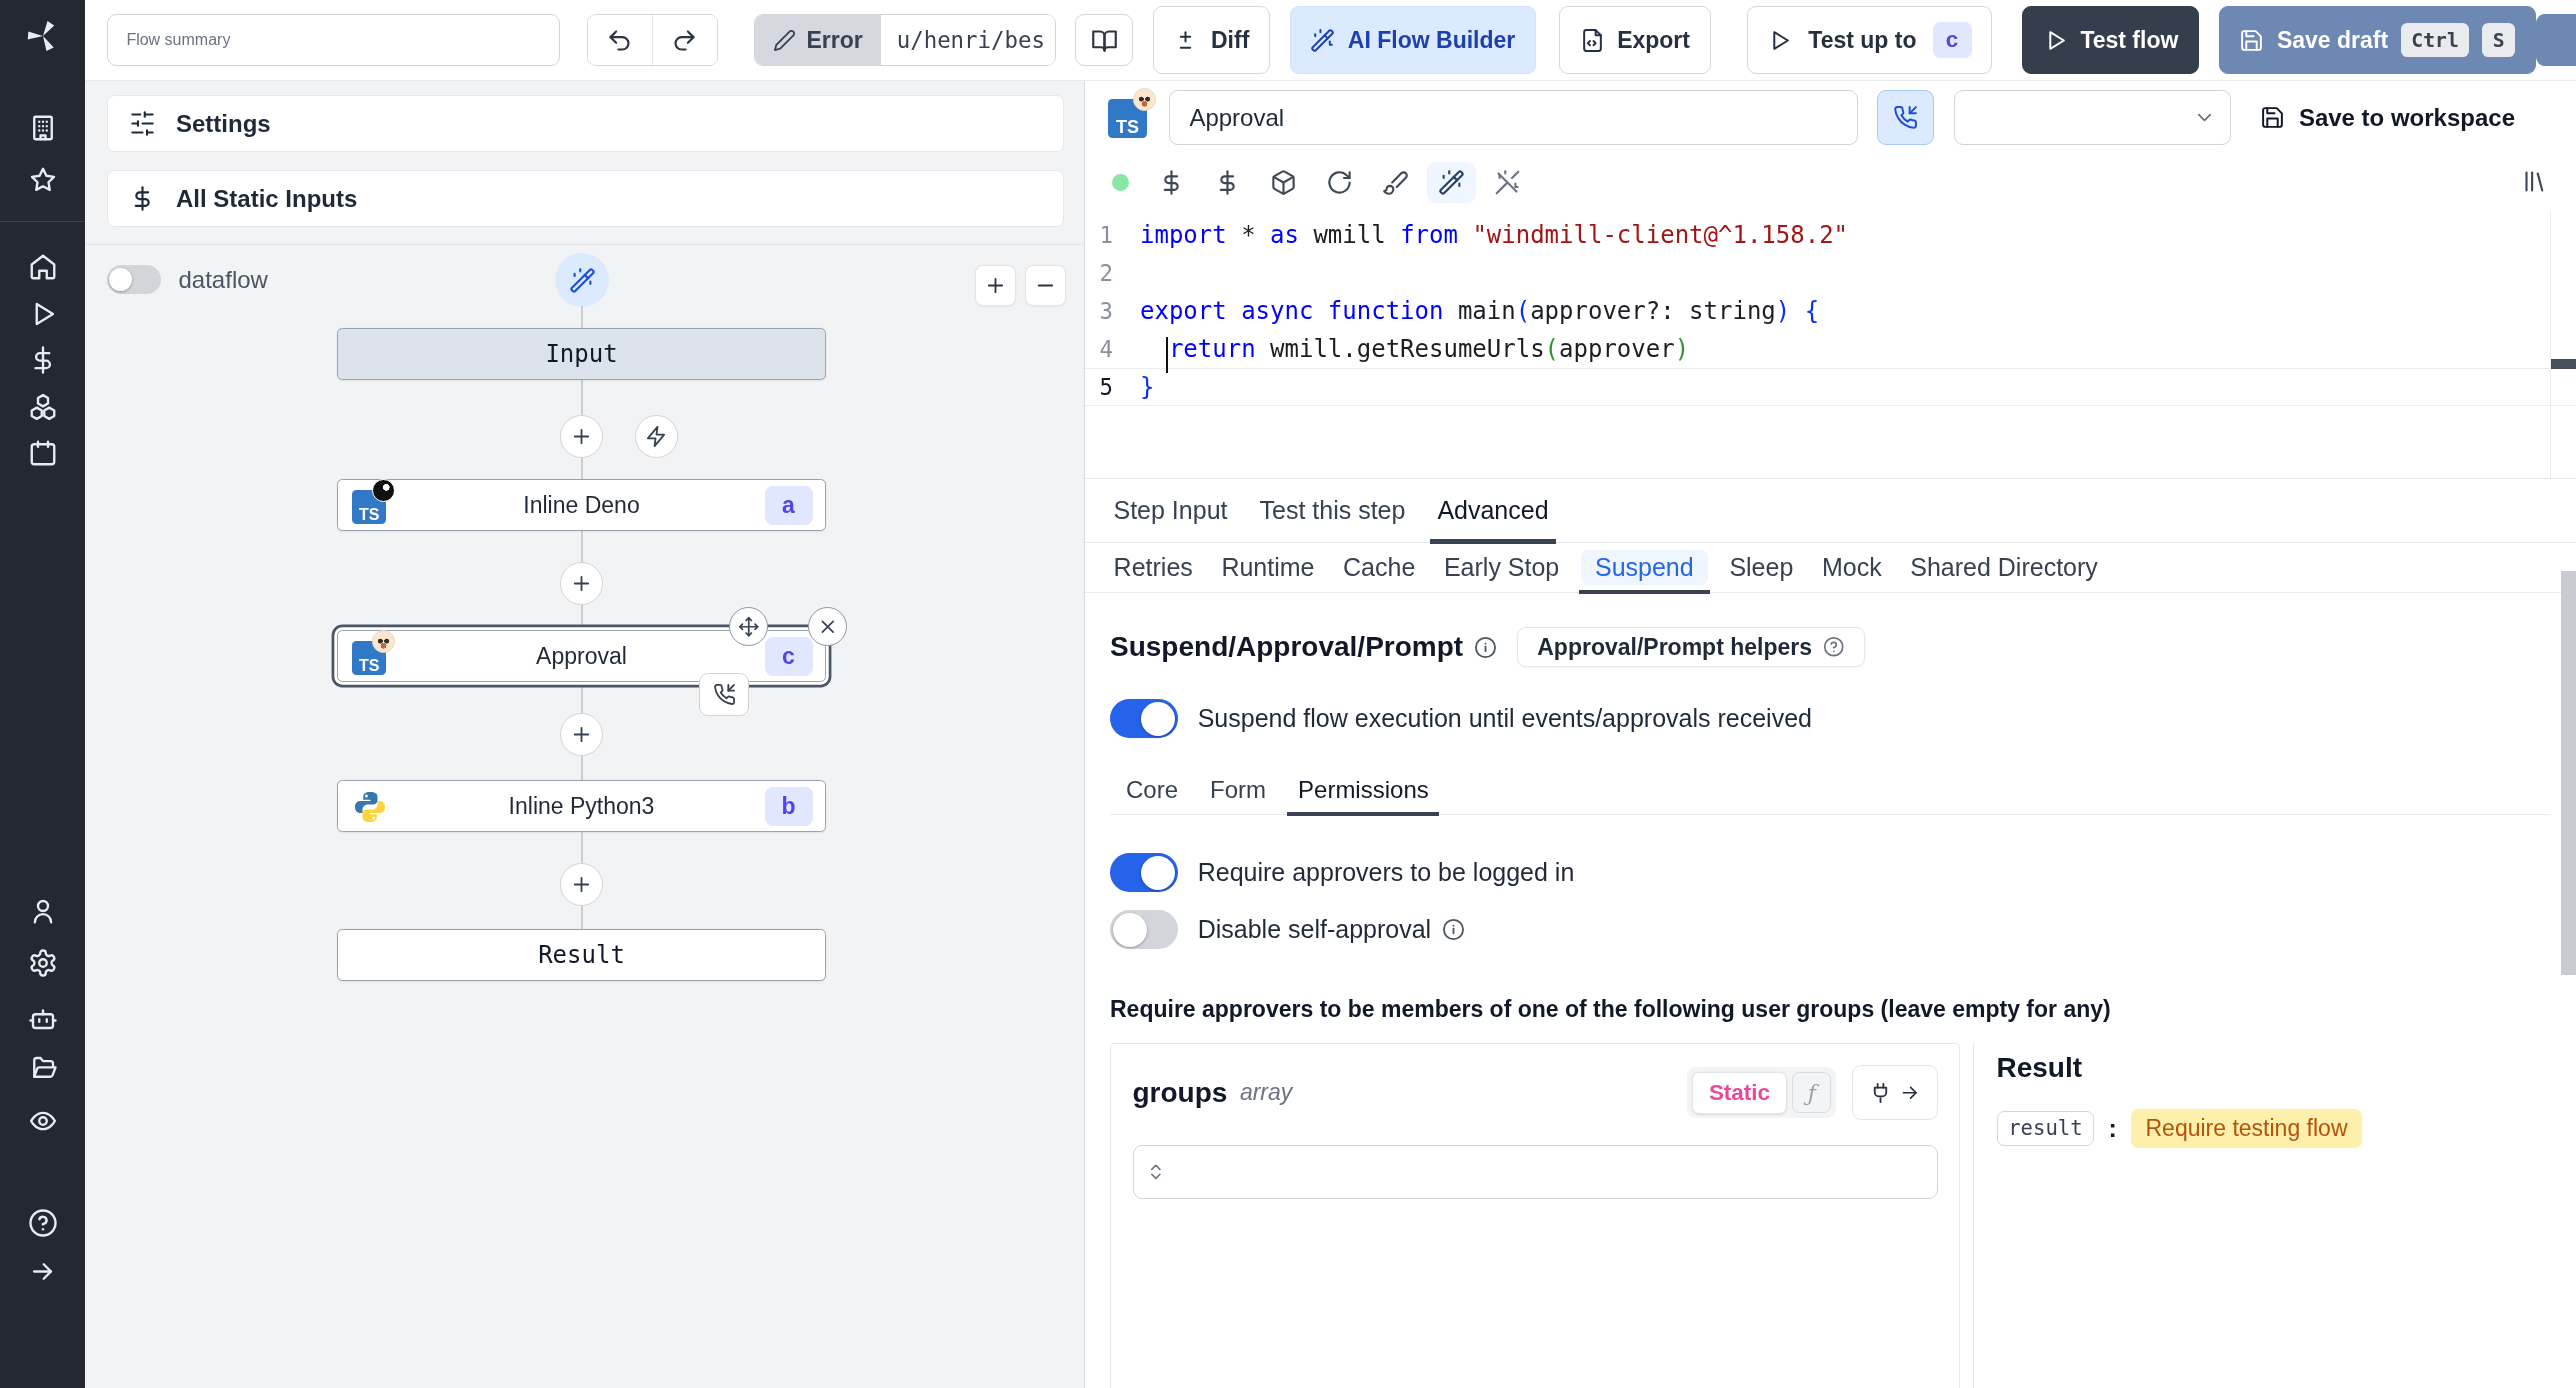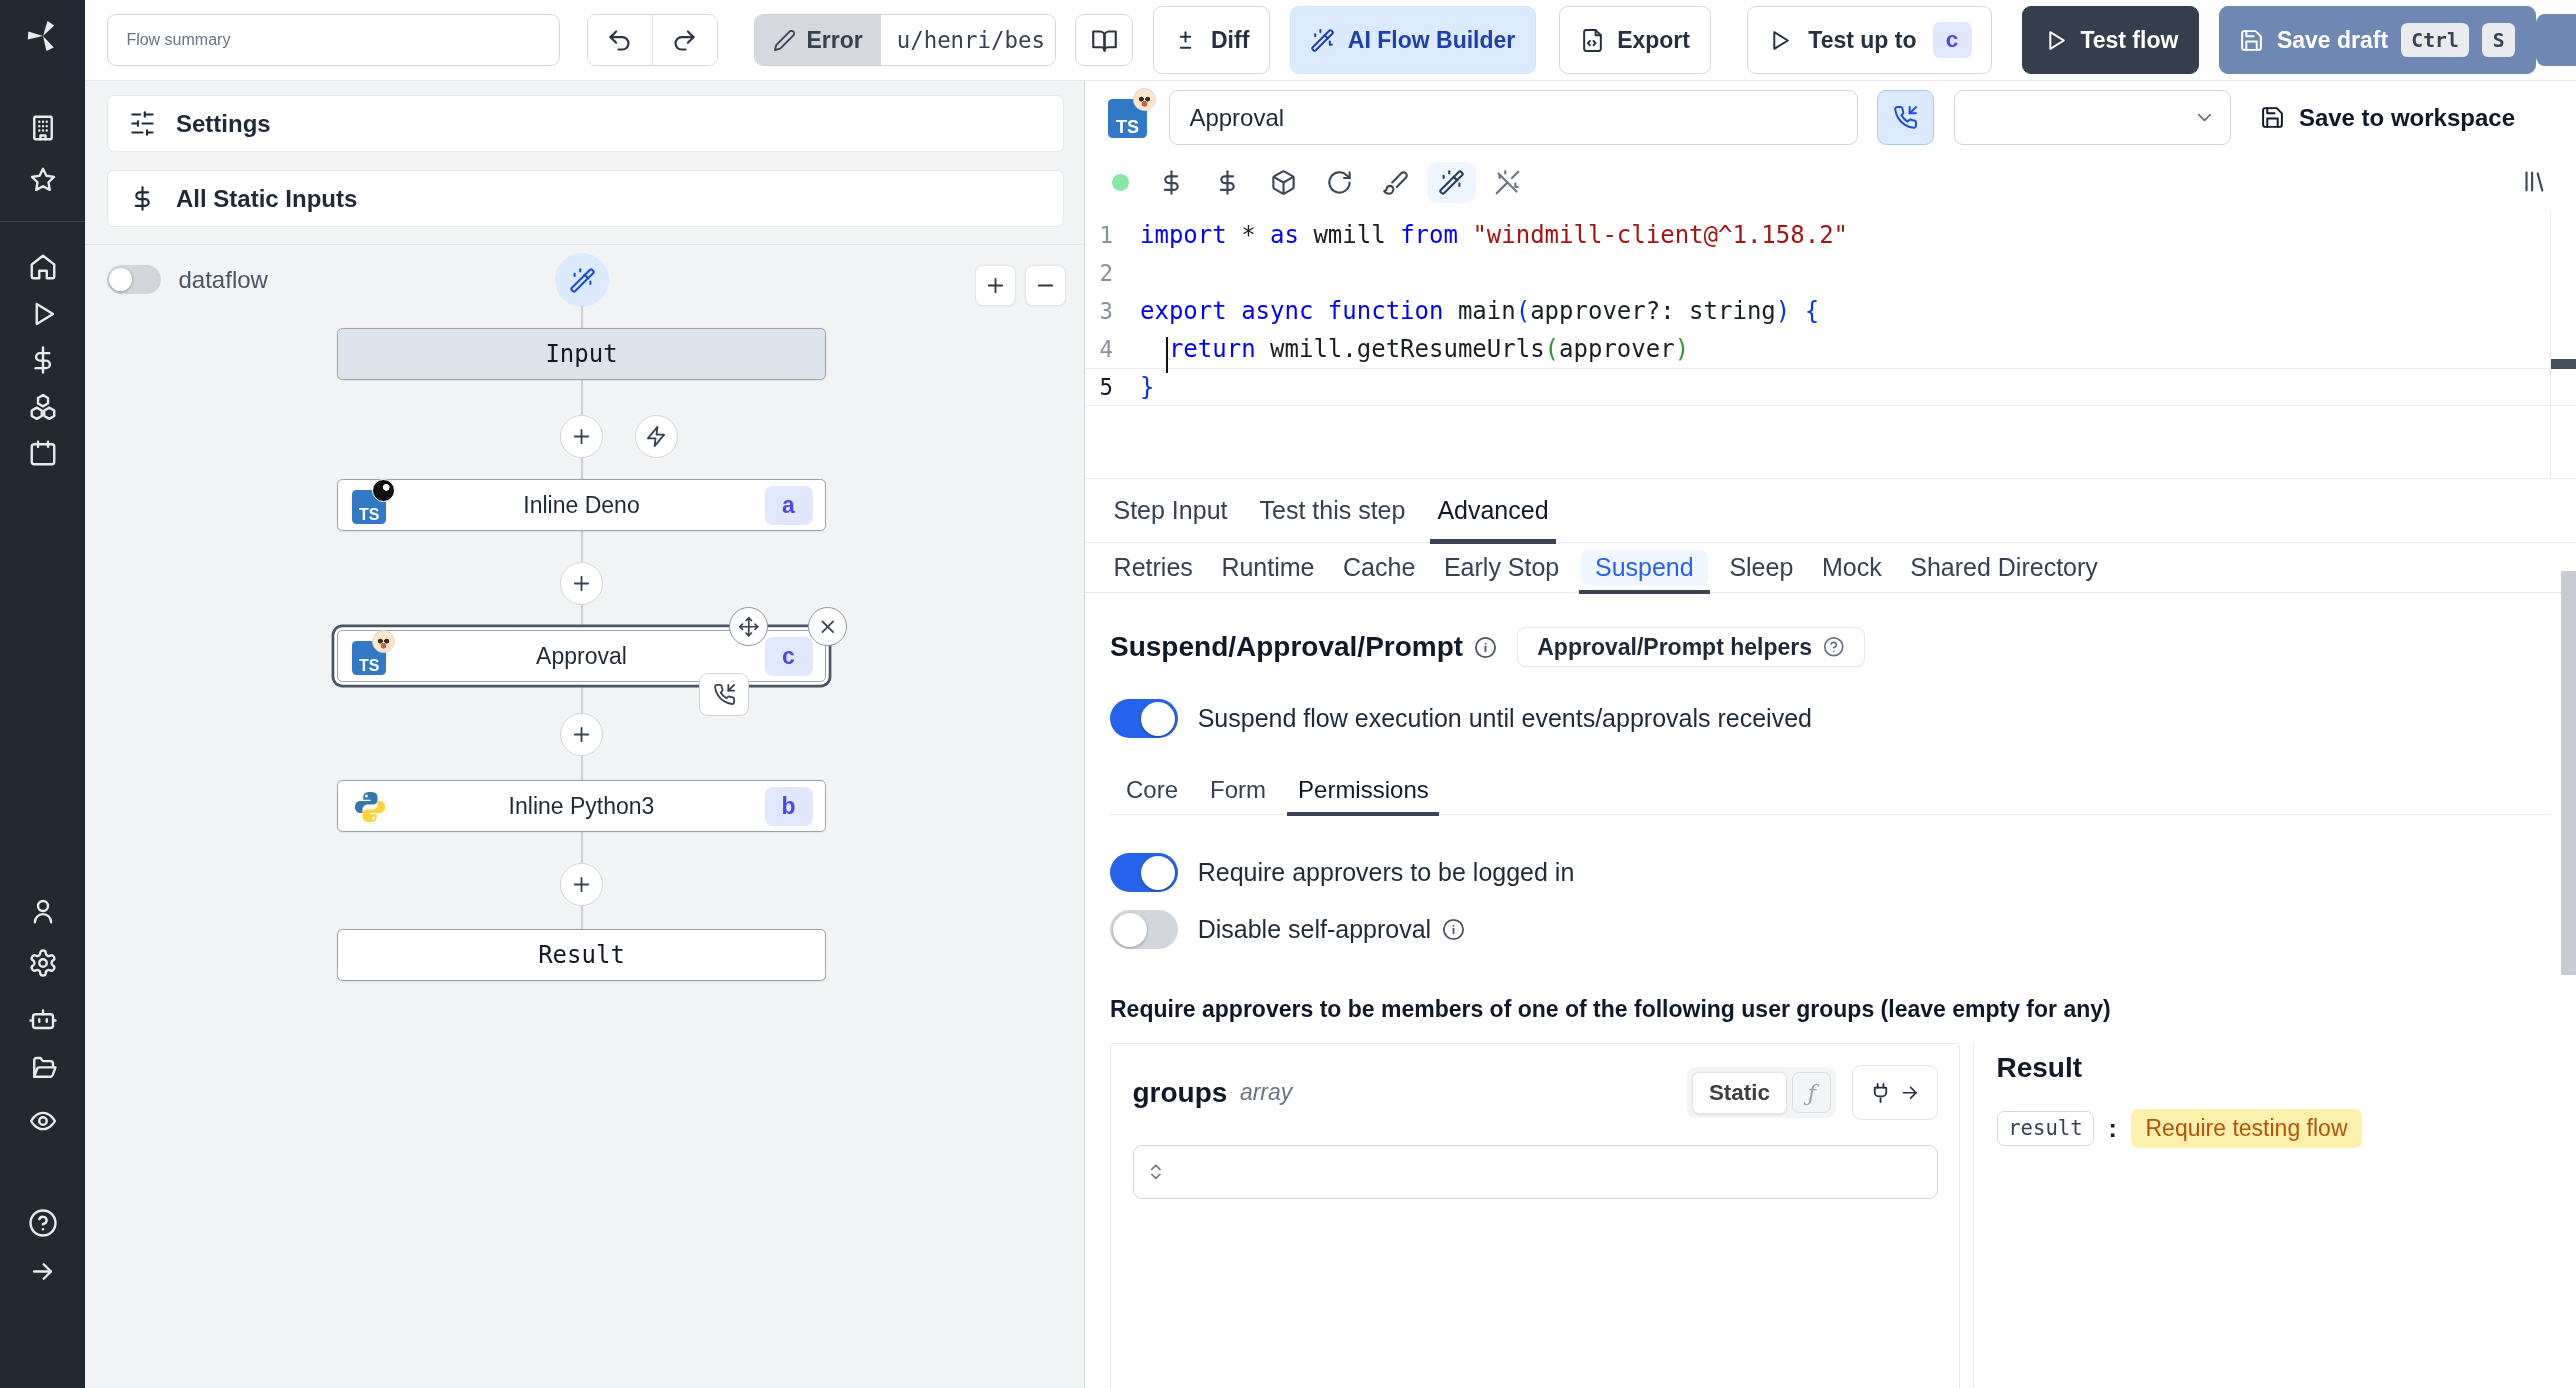--- a/index.html
+++ b/index.html
@@ -154,21 +154,21 @@
   .core-tab.active { color:#111827; }
   .core-tab.active::after { content:""; position:absolute; left:5.4px; right:5.4px; bottom:-1.8px; height:3.6px; background:#3b4252; }
   .hint { margin-top:47px; font-size:23px; font-weight:700; color:#111827; }
   .bottom { display:flex; margin-top:19.7px; align-items:stretch; }
   .groups-box { width:850px; height:358px; border:1.3px solid #e5e7eb; border-radius:3.6px; padding:21.5px; }
   .gb-head { display:flex; align-items:center; }
   .gb-name { font-size:28px; font-weight:700; color:#111827; }
   .gb-type { font-size:23px; font-style:italic; color:#6b7280; margin-left:12.5px; }
   .static-grp { margin-left:auto; display:flex; align-items:center; background:#f3f4f6; border-radius:9px; padding:4.5px; gap:5.4px; }
   .static-pill { background:#fff; border:1.3px solid #e2e4e8; border-radius:7.2px; padding:7.2px 16px; font-size:22.4px;
-                 font-weight:600; color:#404040; box-shadow:0 0.9px 1.8px rgba(0,0,0,.1); cursor:pointer; }
+                 font-weight:600; color:#ec4899; box-shadow:0 0.9px 1.8px rgba(0,0,0,.1); cursor:pointer; }
   .f-btn { width:39px; height:41px; display:flex; align-items:center; justify-content:center; border:1.3px solid #d8dbdf;
            border-radius:7.2px; color:#9ca3af; font-size:22.4px; font-style:italic; font-family:"DejaVu Serif", serif; cursor:pointer; }
   .plug-btn { margin-left:16px; height:55px; padding:0 16px; display:flex; align-items:center; gap:7.2px;
               border:1.3px solid #e2e4e8; border-radius:9px; background:#fff; color:#27303f; cursor:pointer; }
   .groups-input { margin-top:25px; height:54px; border:1.3px solid #cfd4da; border-radius:9px; display:flex;
                   align-items:center; padding:0 12.5px; color:#6b7280; cursor:text; }
   .result-col { flex:1; border-left:1.3px solid #e7e9ed; margin-left:12.5px; padding:9px 0 0 23px; }
   .result-title { font-size:28px; font-weight:700; color:#111827; }
   .result-row { display:flex; align-items:center; gap:14.3px; margin-top:25px; }
   .key-pill { font-family:"DejaVu Sans Mono", monospace; font-size:20.6px; color:#374151; border:1.3px solid #d3d7dd;

